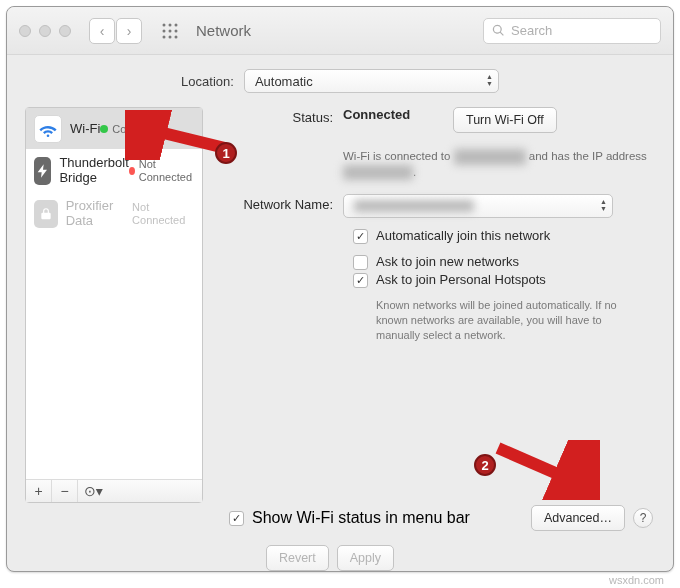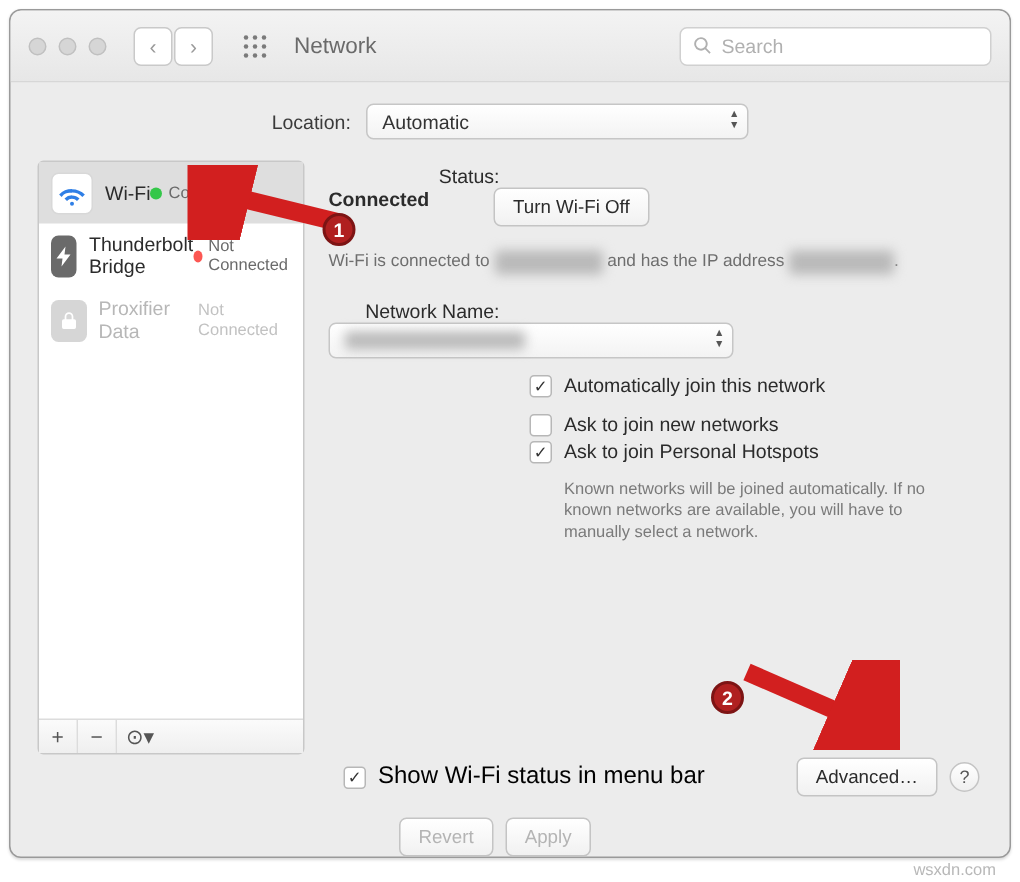--- a/index.html
+++ b/index.html
@@ -8,21 +8,21 @@
 
   
   .toolbar { height: 48px; display: flex; align-items: center; padding: 0 12px; border-bottom: 1px solid #d7d7d7; background: linear-gradient(#f3f3f3,#e7e7e7); border-radius: 8px 8px 0 0;}
   .traffic { display:flex; gap:8px; margin-right:18px;}
   .dot { width:12px; height:12px; border-radius:50%; background:#d6d6d6; border:1px solid #c0c0c0;}
   .navbtn { width:26px; height:26px; border:1px solid #c9c9c9; border-radius:5px; background:#fff; display:flex; align-items:center; justify-content:center; font-size:14px; color:#9a9a9a; margin-right:2px;}
   .navbtn + .navbtn { margin-left:-1px;}
   .grid-icon { width:28px; height:26px; display:flex; align-items:center; justify-content:center; margin:0 12px; color:#6f6f6f;}
   .title { font-size:15px; color:#6a6a6a; flex:0 0 auto; }
   .spacer { flex:1; }
-  .search { display:flex; align-items:center; border:1px solid #d0d0d0; border-radius:5px; background:#fff; height:26px; width:208px; padding:0 8px; color:#b0b0b0; font-size:13px; gap:6px;}
+  .search { display:flex; align-items:center; border:1px solid #d0d0d0; border-radius:5px; background:#fff; height:26px; width:178px; padding:0 8px; color:#b0b0b0; font-size:13px; gap:6px;}
   .search svg { width:13px; height:13px; fill:#b0b0b0;}
 
   
   .locrow { display:flex; align-items:center; justify-content:center; gap:10px; padding:14px 0 10px;}
   .locrow label { font-size:13px; color:#3b3b3b;}
   .select { position:relative; height:24px; border:1px solid #c6c6c6; border-radius:5px; background:linear-gradient(#ffffff,#f3f3f3); font-size:13px; color:#333; display:flex; align-items:center; padding:0 22px 0 10px; }
   .select .arrows { position:absolute; right:5px; top:3px; display:flex; flex-direction:column; font-size:7px; line-height:7px; color:#555;}
   .loc-select { width:255px;}
 
   
@@ -37,21 +37,21 @@
   .svc .stat { font-size:11px; color:#6a6a6a; display:flex; align-items:center; gap:4px;}
   .svc.disabled .stat { color:#c2c2c2;}
   .statusdot { width:8px; height:8px; border-radius:50%; display:inline-block;}
   .green{background:#34c749;} .red{background:#fc5753;}
   .sidebar-fill { flex:1;}
   .sidebar-footer { display:flex; border-top:1px solid #dcdcdc; height:23px;}
   .sfbtn { width:26px; display:flex; align-items:center; justify-content:center; font-size:14px; color:#555; border-right:1px solid #dcdcdc; background:linear-gradient(#fbfbfb,#efefef);}
   .sfbtn:last-child{flex:1; border-right:none; justify-content:flex-start; padding-left:6px;}
 
   .detail { flex:1; font-size:13px; color:#2b2b2b;}
-  .row { display:flex; margin-bottom:10px;flex-direction:column;}
+  .row { display:flex; margin-bottom:10px;}
   .lbl { width:124px; text-align:right; padding-right:10px; padding-top:3px;}
   .val { flex:1; display:flex; align-items:flex-start; flex-wrap:wrap;}
   .bold { font-weight:600;}
   .btn { height:22px; border:1px solid #c4c4c4; border-radius:5px; background:linear-gradient(#ffffff,#f1f1f1); font-size:12.5px; padding:12px 12px; display:inline-flex; align-items:center; color:#2b2b2b;}
   .detail-desc { font-size:11.5px; color:#6e6e6e; line-height:1.35; margin-top:16px; flex-basis:100%;}
   .blur { filter: blur(4px); background:#b9b9b9; color:transparent; border-radius:2px; display:inline-block; }
   .nn-select { width:270px; }
   .cb-row { display:flex; align-items:flex-start; gap:8px; margin:0 0 10px 134px;}
   .cb { width:15px; height:15px; border:1px solid #b7b7b7; border-radius:3px; background:#fff; display:flex; align-items:center; justify-content:center; font-size:11px; color:#333; flex-shrink:0; margin-top:1px;}
   .cb.checked::after{content:"✓";}

